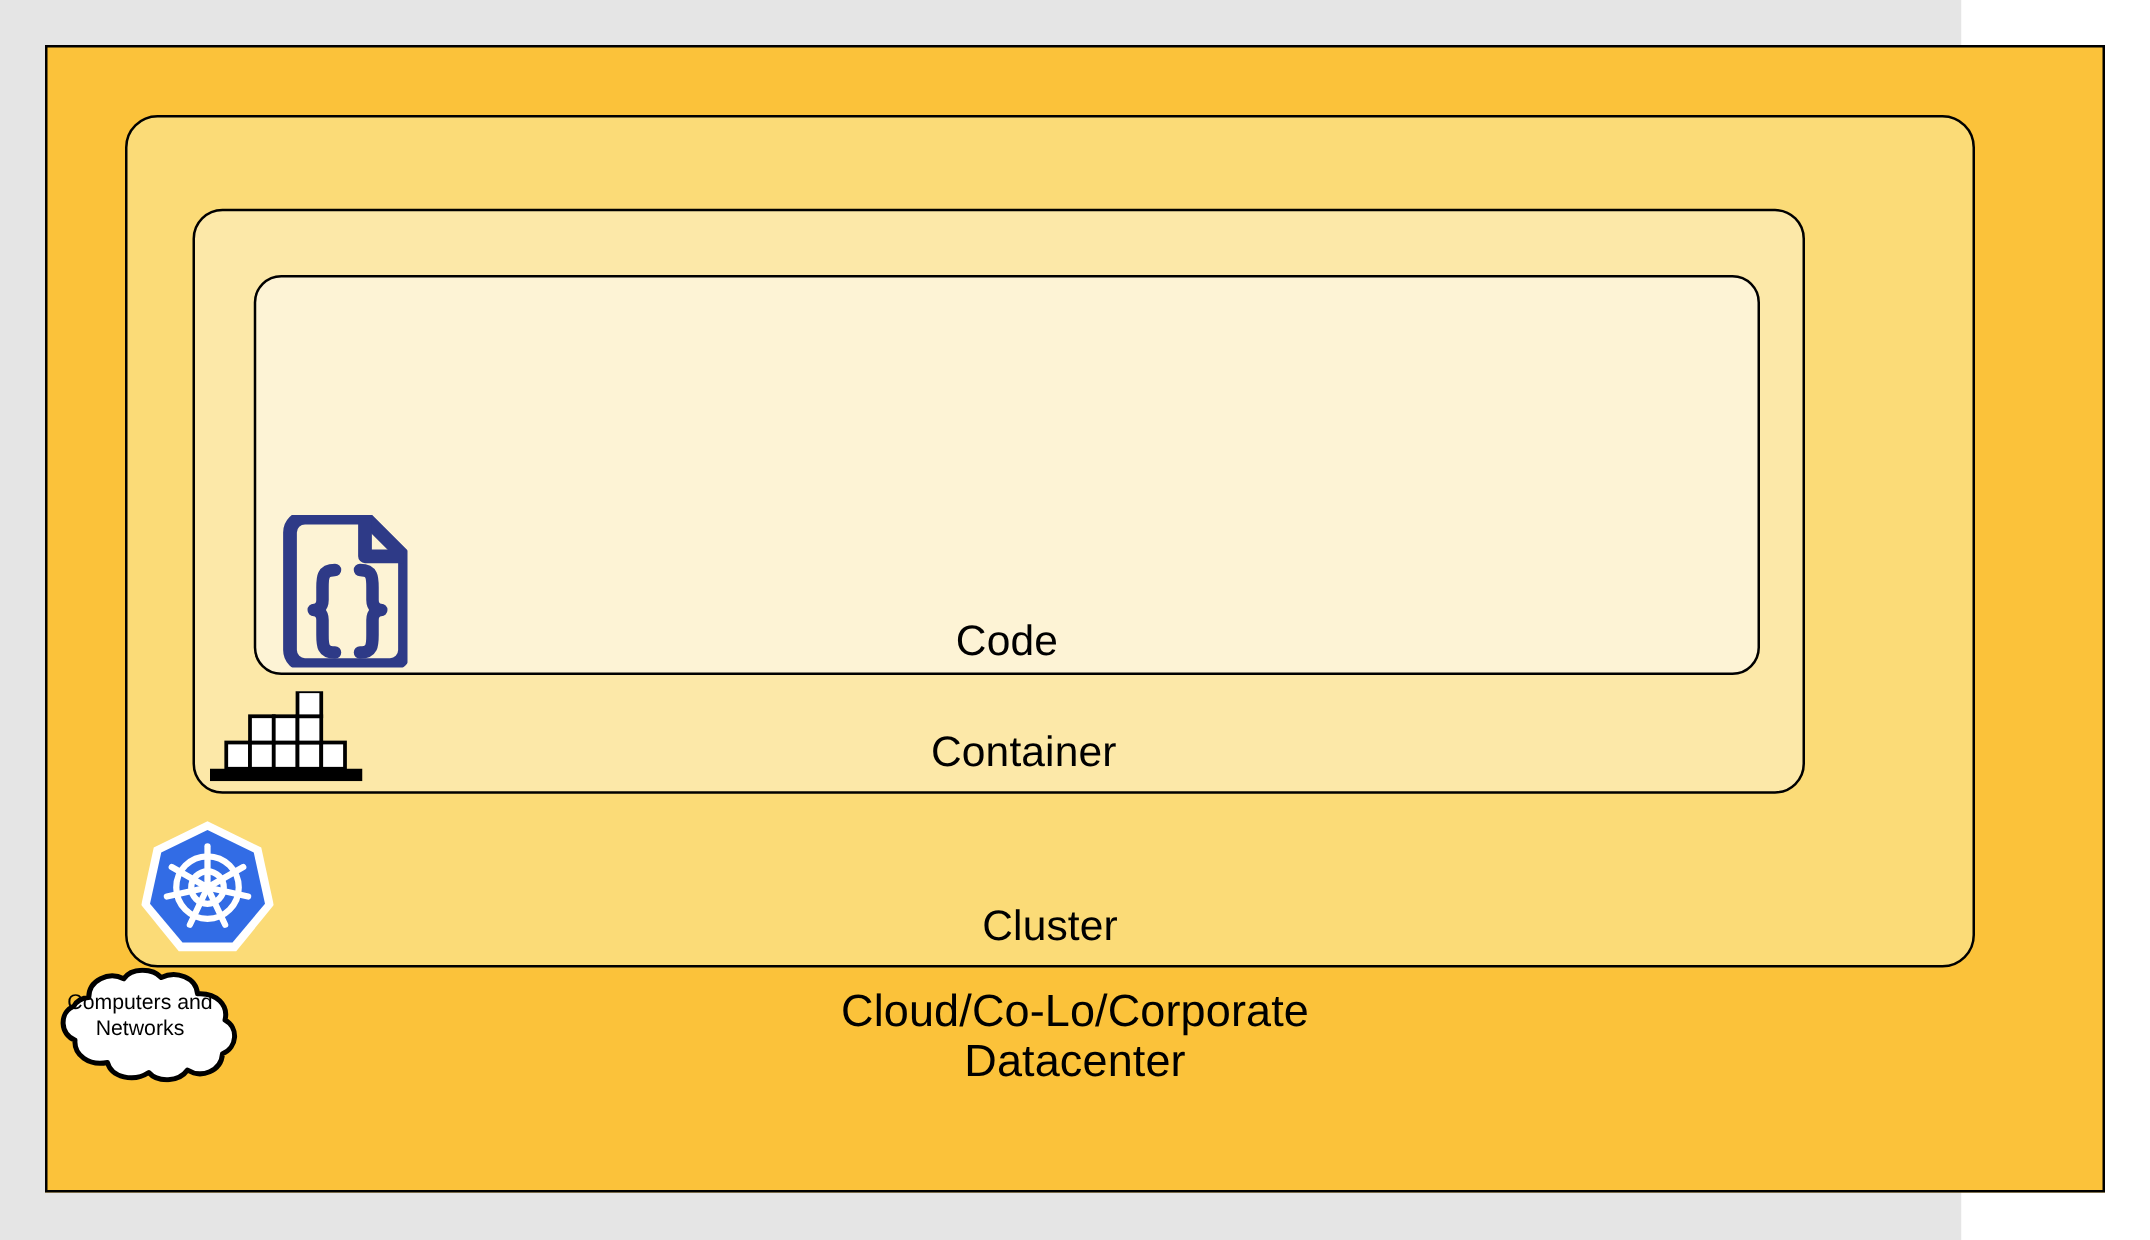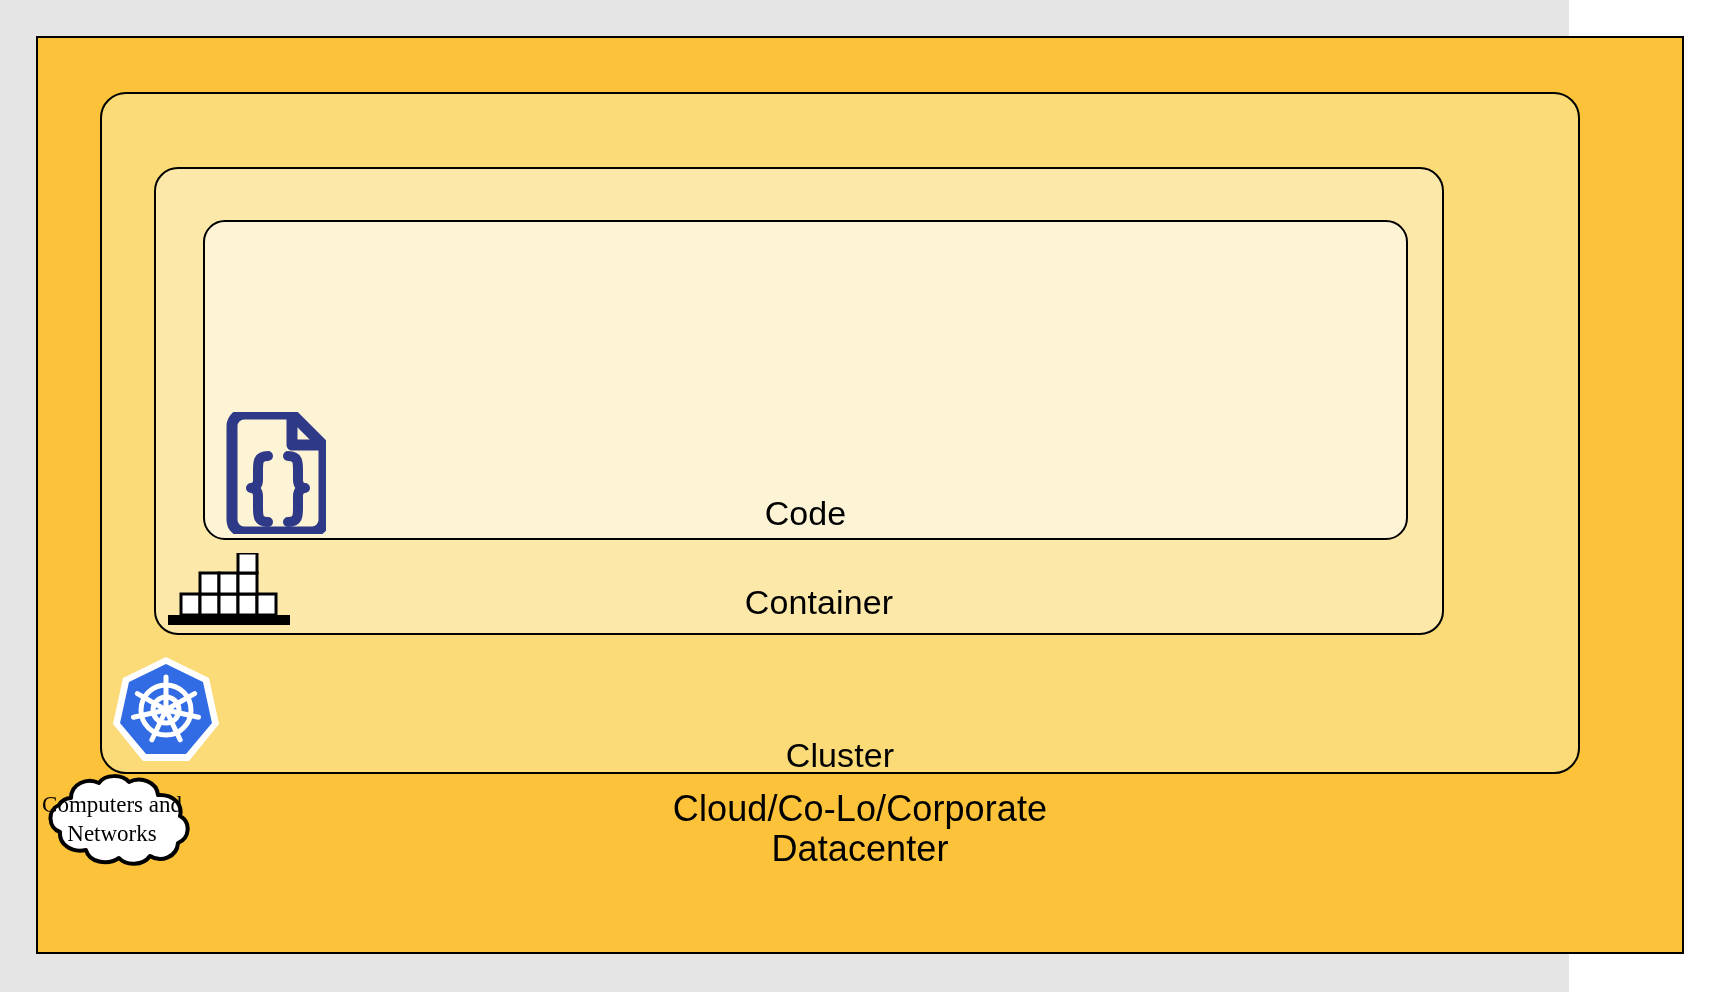--- a/index.html
+++ b/index.html
@@ -91,21 +91,20 @@
     width: 1290px;
     top: 583px;
     font-size: 34px;
     margin-left: 20px;
   }
   #label-cluster {
     left: 100px;
     width: 1480px;
     top: 722px;
     font-size: 34px;
-    margin-top: 14px;
   }
   #label-datacenter {
     left: 36px;
     width: 1648px;
     top: 789px;
     font-size: 36px;
     line-height: 1.12;
   }
 
   
@@ -143,22 +142,22 @@
     height: 92px;
   }
   #cloud-callout svg { display: block; }
 
   .cloud-text {
     position: absolute;
     left: 27px;
     top: 791px;
     width: 170px;
     text-align: center;
-    font-family: Liberation Serif, serif;
-    font-size: 23px;
+    font-family: Liberation Sans, sans-serif;
+    font-size: 17px;
     line-height: 1.25;
     color: #000000;
     white-space: pre-line;
     pointer-events: none;
   }
 </style>
 </head>
 <body>
 
 <div id="stage">

